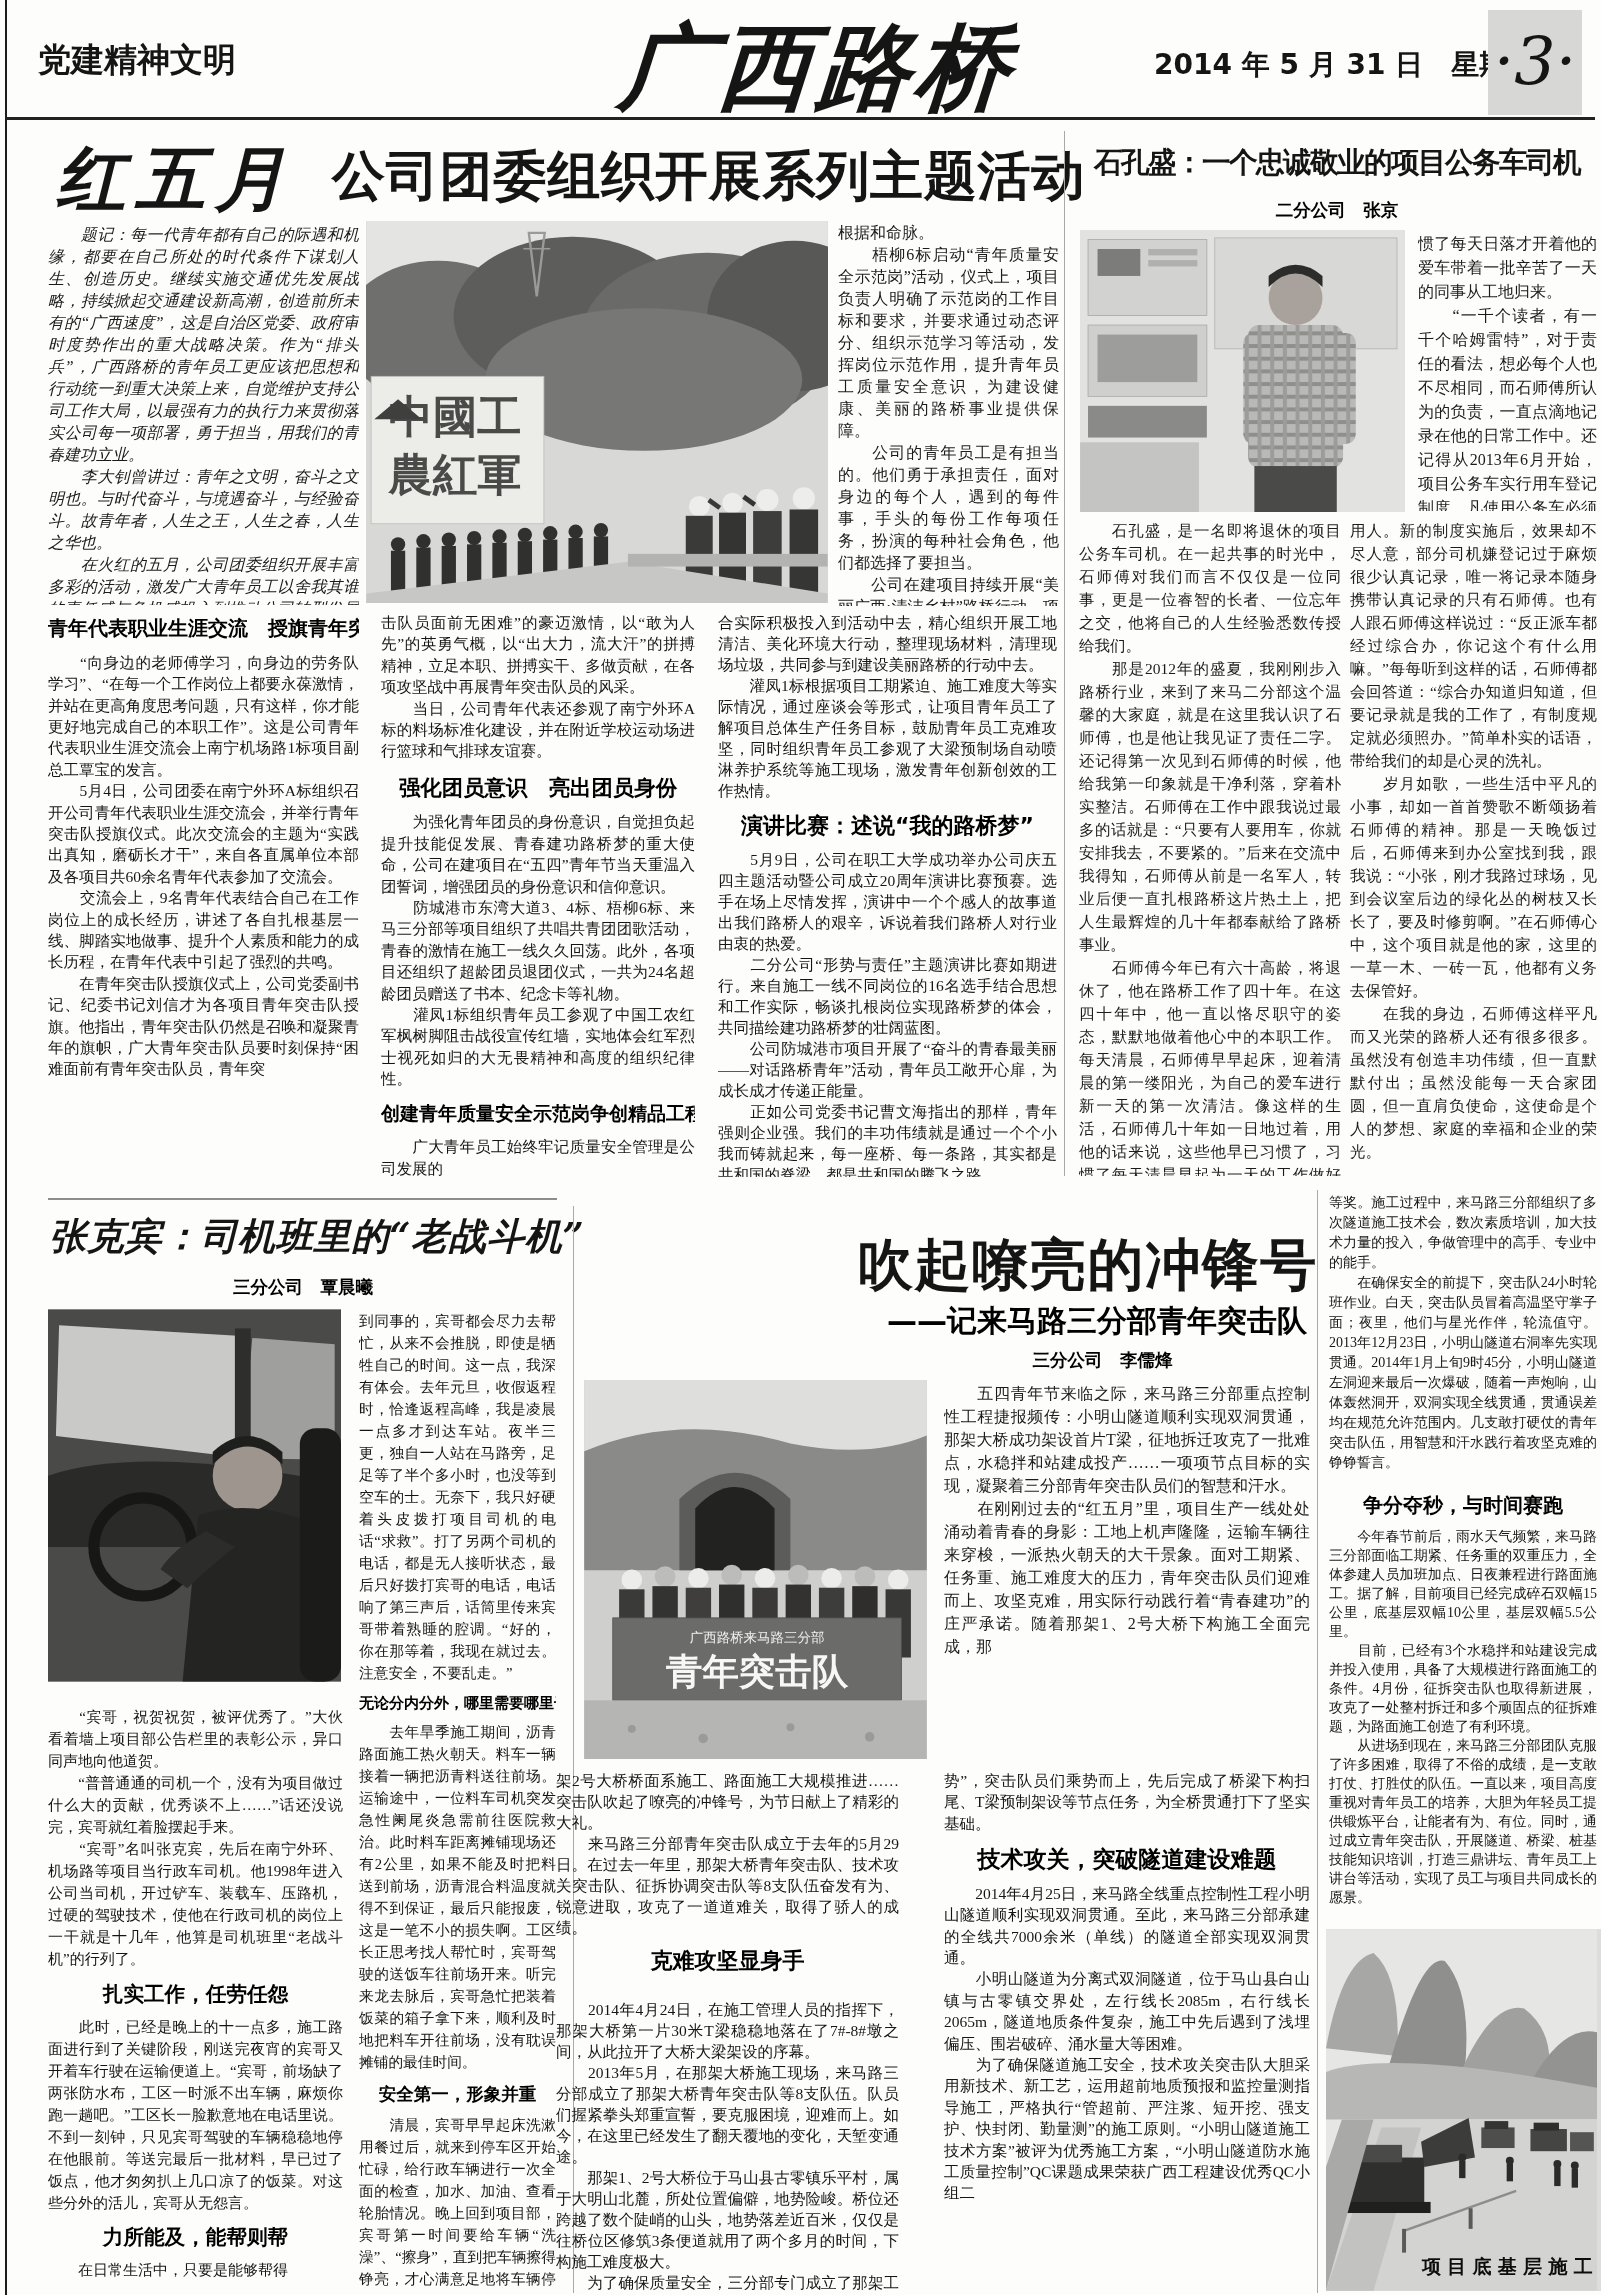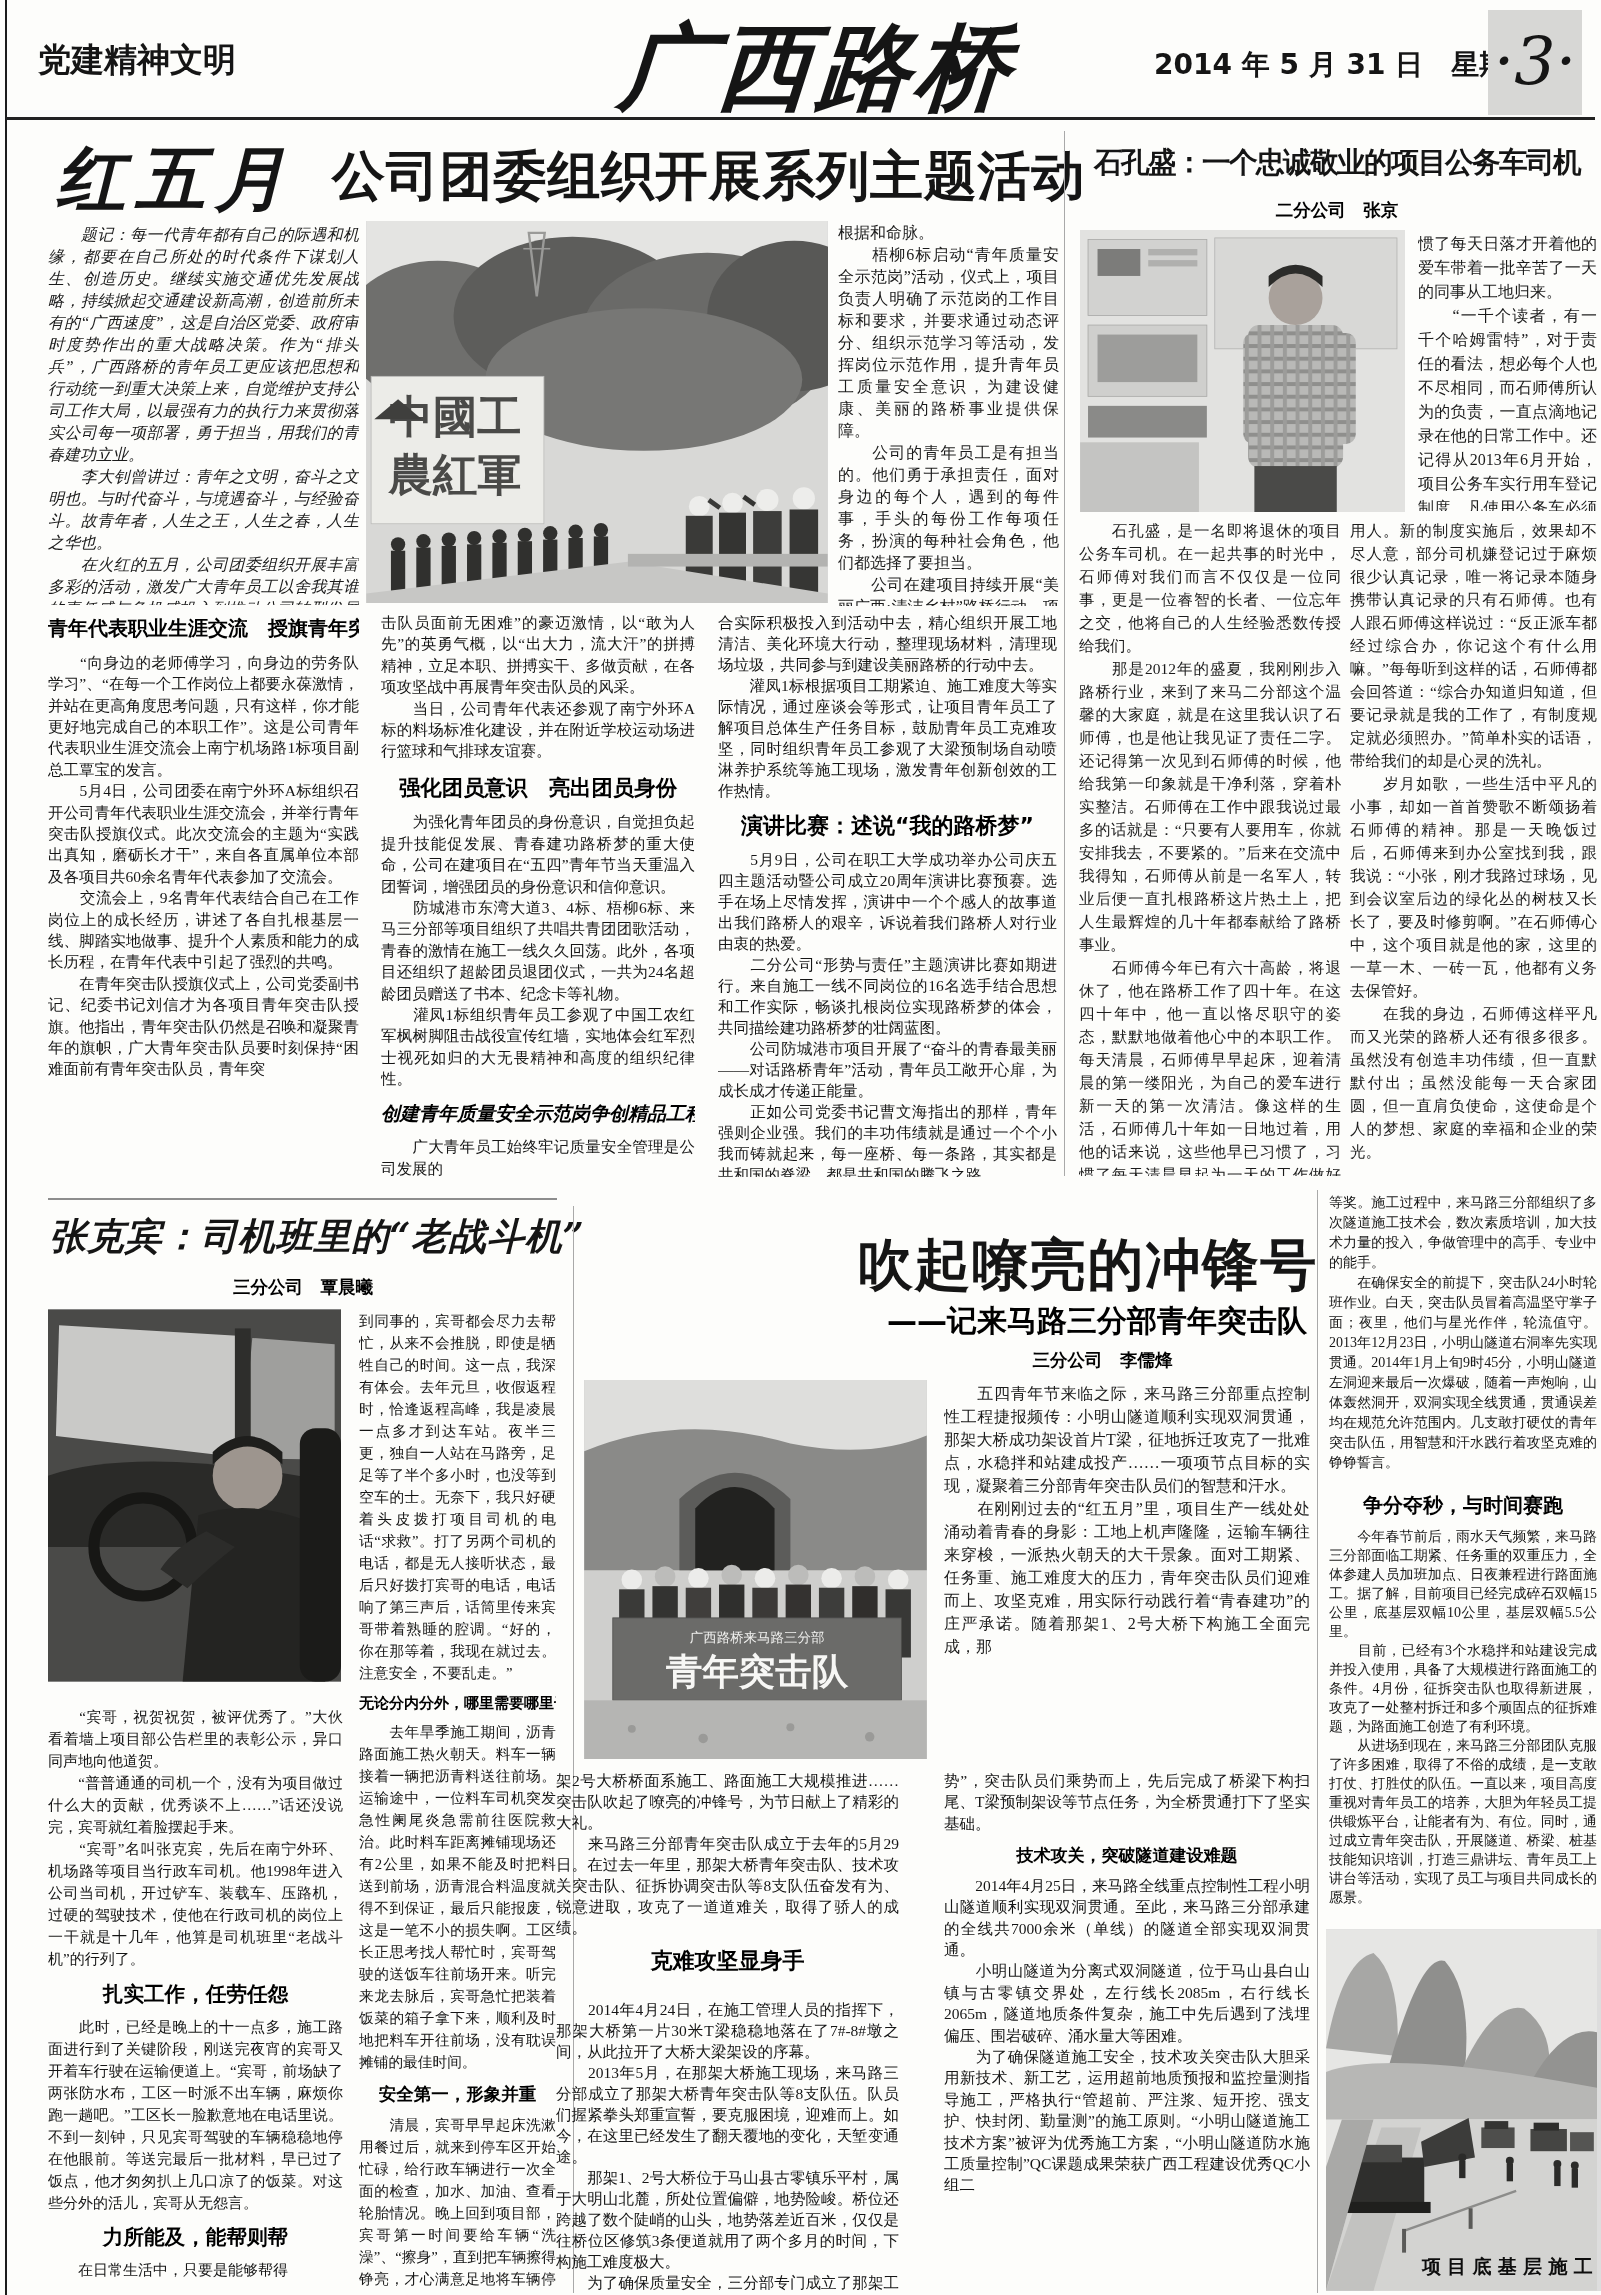--- a/index.html
+++ b/index.html
@@ -132,21 +132,21 @@
 　　在青年突击队授旗仪式上，公司党委副书记、纪委书记刘信才为各项目青年突击队授旗。他指出，青年突击队仍然是召唤和凝聚青年的旗帜，广大青年突击队员要时刻保持“困难面前有青年突击队员，青年突</div>
   </div>
 
   <div class="abs" style="left:381px;top:612px;width:314px;height:565px;overflow:hidden;">
     <div class="flowpart" style="font-size:15.5px;line-height:21.4px;">击队员面前无困难”的豪迈激情，以“敢为人先”的英勇气概，以“出大力，流大汗”的拼搏精神，立足本职、拼搏实干、多做贡献，在各项攻坚战中再展青年突击队员的风采。
 　　当日，公司青年代表还参观了南宁外环A标的料场标准化建设，并在附近学校运动场进行篮球和气排球友谊赛。</div>
     <div class="subhead" style="font-size:21.4px;margin:11px 0 9.5px 0;">强化团员意识　亮出团员身份</div>
     <div class="flowpart" style="font-size:15.5px;line-height:21.4px;">　　为强化青年团员的身份意识，自觉担负起提升技能促发展、青春建功路桥梦的重大使命，公司在建项目在“五四”青年节当天重温入团誓词，增强团员的身份意识和信仰意识。
 　　防城港市东湾大道3、4标、梧柳6标、来马三分部等项目组织了共唱共青团团歌活动，青春的激情在施工一线久久回荡。此外，各项目还组织了超龄团员退团仪式，一共为24名超龄团员赠送了书本、纪念卡等礼物。
 　　灌凤1标组织青年员工参观了中国工农红军枫树脚阻击战役宣传红墙，实地体会红军烈士视死如归的大无畏精神和高度的组织纪律性。</div>
-    <div class="subhead" style="font-size:19px;margin:11px 0 9.5px 0;font-style:italic;">创建青年质量安全示范岗争创精品工程</div>
+    <div class="subhead" style="font-size:19px;margin:11px 0 9.5px 0;">创建青年质量安全示范岗争创精品工程</div>
     <div class="flowpart" style="font-size:15.5px;line-height:21.4px;">　　广大青年员工始终牢记质量安全管理是公司发展的</div>
   </div>
 
   <div class="abs" style="left:718px;top:612px;width:339px;height:565px;overflow:hidden;">
     <div class="flowpart" style="font-size:15.5px;line-height:21px;">合实际积极投入到活动中去，精心组织开展工地清洁、美化环境大行动，整理现场材料，清理现场垃圾，共同参与到建设美丽路桥的行动中去。
 　　灌凤1标根据项目工期紧迫、施工难度大等实际情况，通过座谈会等形式，让项目青年员工了解项目总体生产任务目标，鼓励青年员工克难攻坚，同时组织青年员工参观了大梁预制场自动喷淋养护系统等施工现场，激发青年创新创效的工作热情。</div>
     <div class="subhead" style="font-size:22px;margin:9.5px 0 8px 0;">演讲比赛：述说“我的路桥梦”</div>
     <div class="flowpart" style="font-size:15.5px;line-height:21px;">　　5月9日，公司在职工大学成功举办公司庆五四主题活动暨公司成立20周年演讲比赛预赛。选手在场上尽情发挥，演讲中一个个感人的故事道出我们路桥人的艰辛，诉说着我们路桥人对行业由衷的热爱。
 　　二分公司“形势与责任”主题演讲比赛如期进行。来自施工一线不同岗位的16名选手结合思想和工作实际，畅谈扎根岗位实现路桥梦的体会，共同描绘建功路桥梦的壮阔蓝图。
 　　公司防城港市项目开展了“奋斗的青春最美丽——对话路桥青年”活动，青年员工敞开心扉，为成长成才传递正能量。
@@ -302,21 +302,21 @@
     <div class="subhead" style="font-size:22px;margin:8px 0 23px 0;">克难攻坚显身手</div>
     <div class="flowpart" style="font-size:15.5px;line-height:21px;">　　2014年4月24日，在施工管理人员的指挥下，那架大桥第一片30米T梁稳稳地落在了7#-8#墩之间，从此拉开了大桥大梁架设的序幕。
 　　2013年5月，在那架大桥施工现场，来马路三分部成立了那架大桥青年突击队等8支队伍。队员们握紧拳头郑重宣誓，要克服困境，迎难而上。如今，在这里已经发生了翻天覆地的变化，天堑变通途。
 　　那架1、2号大桥位于马山县古零镇乐平村，属于大明山北麓，所处位置偏僻，地势险峻。桥位还跨越了数个陡峭的山头，地势落差近百米，仅仅是往桥位区修筑3条便道就用了两个多月的时间，下构施工难度极大。
 　　为了确保质量安全，三分部专门成立了那架工区，以老带新，一直坚守在大山里，夜以继日地推进施工。
 　　今年年初，那架大桥青年突击队发起“春季攻</div>
   </div>
 
   <div class="abs" style="left:944px;top:1770px;width:366px;height:522px;overflow:hidden;">
     <div class="flowpart" style="font-size:15.5px;line-height:21.4px;">势”，突击队员们乘势而上，先后完成了桥梁下构扫尾、T梁预制架设等节点任务，为全桥贯通打下了坚实基础。</div>
-    <div class="subhead" style="font-size:17px;margin:9.5px 0 8px 0;">技术攻关，突破隧道建设难题</div>
+    <div class="subhead" style="font-size:23px;margin:9.5px 0 8px 0;">技术攻关，突破隧道建设难题</div>
     <div class="flowpart" style="font-size:15.5px;line-height:21.4px;">　　2014年4月25日，来马路全线重点控制性工程小明山隧道顺利实现双洞贯通。至此，来马路三分部承建的全线共7000余米（单线）的隧道全部实现双洞贯通。
 　　小明山隧道为分离式双洞隧道，位于马山县白山镇与古零镇交界处，左行线长2085m，右行线长2065m，隧道地质条件复杂，施工中先后遇到了浅埋偏压、围岩破碎、涌水量大等困难。
 　　为了确保隧道施工安全，技术攻关突击队大胆采用新技术、新工艺，运用超前地质预报和监控量测指导施工，严格执行“管超前、严注浆、短开挖、强支护、快封闭、勤量测”的施工原则。“小明山隧道施工技术方案”被评为优秀施工方案，“小明山隧道防水施工质量控制”QC课题成果荣获广西工程建设优秀QC小组二</div>
   </div>
 
   <div class="vrule" style="left:1317px;top:1190px;height:1103px;"></div>
 
   <div class="abs" style="left:1329px;top:1193px;width:268px;height:731px;overflow:hidden;">
     <div class="flowpart" style="font-size:14px;line-height:20px;">等奖。施工过程中，来马路三分部组织了多次隧道施工技术会，数次素质培训，加大技术力量的投入，争做管理中的高手、专业中的能手。
 　　在确保安全的前提下，突击队24小时轮班作业。白天，突击队员冒着高温坚守掌子面；夜里，他们与星光作伴，轮流值守。2013年12月23日，小明山隧道右洞率先实现贯通。2014年1月上旬9时45分，小明山隧道左洞迎来最后一次爆破，随着一声炮响，山体轰然洞开，双洞实现全线贯通，贯通误差均在规范允许范围内。几支敢打硬仗的青年突击队伍，用智慧和汗水践行着攻坚克难的铮铮誓言。</div>

